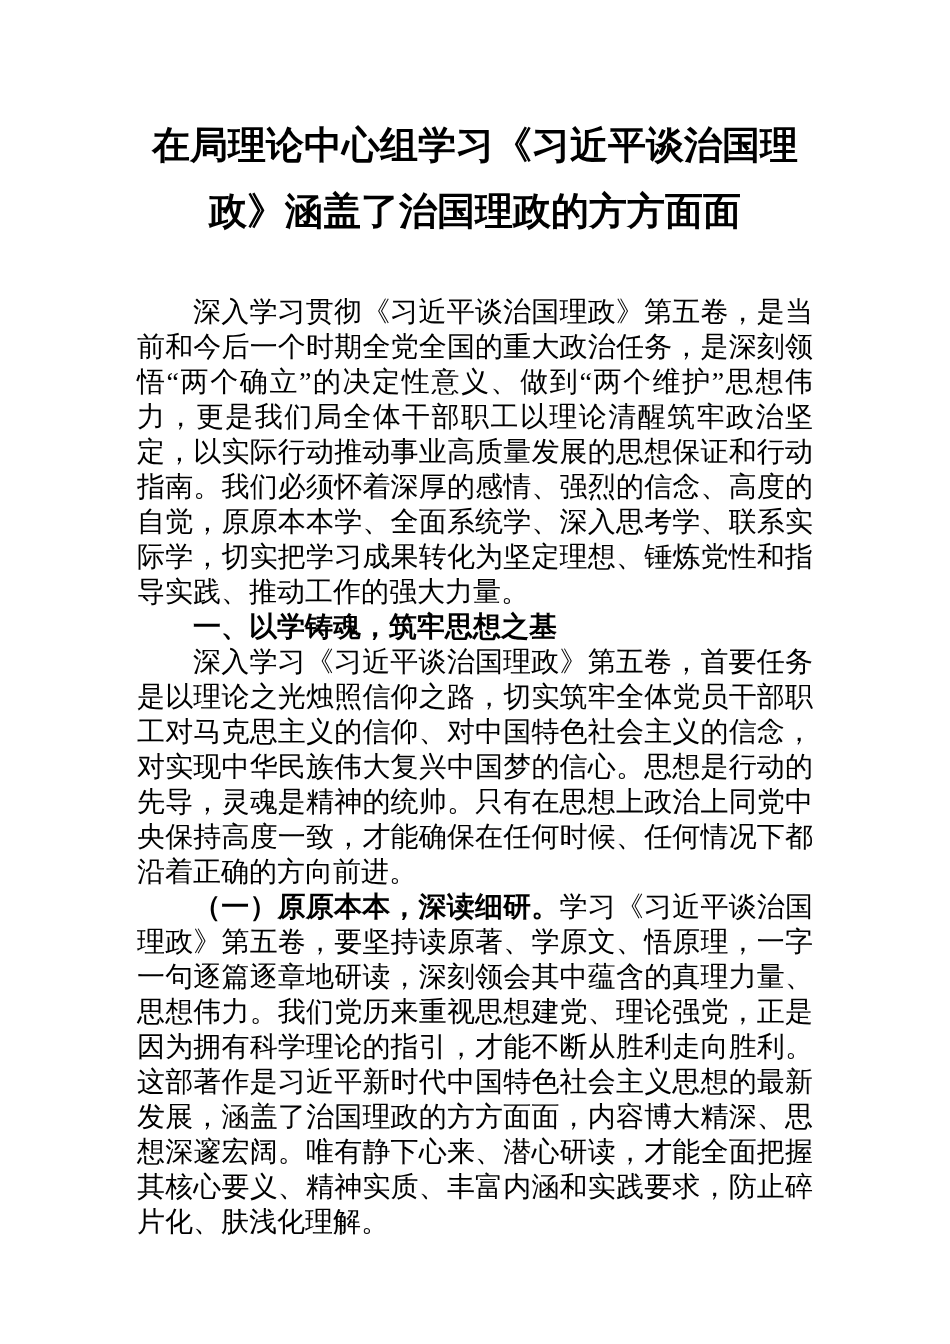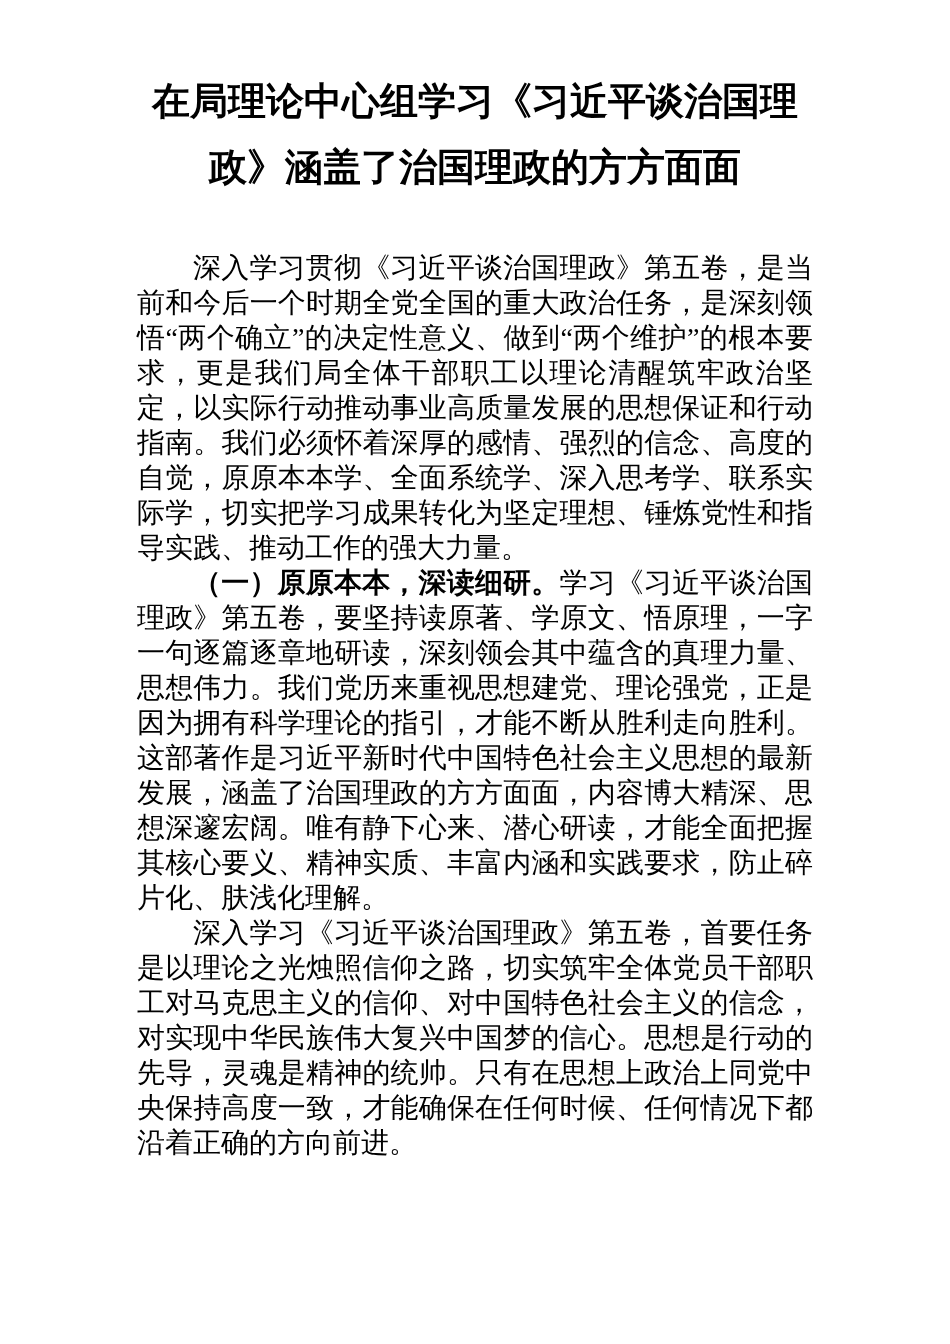--- a/index.html
+++ b/index.html
@@ -11,21 +11,21 @@
     position: relative;
     width: 950px;
     height: 1344px;
     background: #ffffff;
     color: #000000;
     overflow: hidden;
   }
   .doc-title {
     width: 700px;
     margin: 0 auto;
-    padding-top: 68px;
+    padding-top: 112px;
     text-align: center;
     font-family: "Liberation Serif", "DejaVu Serif", serif;
     font-weight: 700;
     font-size: 38px;
     line-height: 66px;
     letter-spacing: 0px;
   }
   .title-line {
     display: block;
     white-space: nowrap;
@@ -61,22 +61,23 @@
 
 <div class="page">
 
   <h1 class="doc-title">
     <span class="title-line">在局理论中心组学习《习近平谈治国理</span>
     <span class="title-line">政》涵盖了治国理政的方方面面</span>
   </h1>
 
   <div class="doc-body">
 
-    <p>深入学习贯彻《习近平谈治国理政》第五卷，是当前和今后一个时期全党全国的重大政治任务，是深刻领悟“两个确立”的决定性意义、做到“两个维护”的根本要求，更是我们局全体干部职工以理论清醒筑牢政治坚定，以实际行动推动事业高质量发展的思想保证和行动指南。我们必须怀着深厚的感情、强烈的信念、高度的自觉，原原本本学、全面系统学、深入思考学、联系实际学，切实把学习成果转化为坚定理想、锤炼党性和指导实践、推动工作的强大力量。</p>
+    <p>深入学习贯彻《习近平谈治国理政》第五卷，是当前和今后一个时期全党全国的重大政治任务，是深刻领悟“两个确立”的决定性意义、做到“两个维护”思想伟力，更是我们局全体干部职工以理论清醒筑牢政治坚定，以实际行动推动事业高质量发展的思想保证和行动指南。我们必须怀着深厚的感情、强烈的信念、高度的自觉，原原本本学、全面系统学、深入思考学、联系实际学，切实把学习成果转化为坚定理想、锤炼党性和指导实践、推动工作的强大力量。</p>
 
+    <h2 class="section-heading">一、以学铸魂，筑牢思想之基</h2>
+
+    <p>深入学习《习近平谈治国理政》第五卷，首要任务是以理论之光烛照信仰之路，切实筑牢全体党员干部职工对马克思主义的信仰、对中国特色社会主义的信念，对实现中华民族伟大复兴中国梦的信心。思想是行动的先导，灵魂是精神的统帅。只有在思想上政治上同党中央保持高度一致，才能确保在任何时候、任何情况下都沿着正确的方向前进。</p>
 
     <p><span class="lead-bold">（一）原原本本，深读细研。</span><span>学习《习近平谈治国理政》第五卷，要坚持读原著、学原文、悟原理，一字一句逐篇逐章地研读，深刻领会其中蕴含的真理力量、思想伟力。我们党历来重视思想建党、理论强党，正是因为拥有科学理论的指引，才能不断从胜利走向胜利。这部著作是习近平新时代中国特色社会主义思想的最新发展，涵盖了治国理政的方方面面，内容博大精深、思想深邃宏阔。唯有静下心来、潜心研读，才能全面把握其核心要义、精神实质、丰富内涵和实践要求，防止碎片化、肤浅化理解。</span></p>
-
-    <p>深入学习《习近平谈治国理政》第五卷，首要任务是以理论之光烛照信仰之路，切实筑牢全体党员干部职工对马克思主义的信仰、对中国特色社会主义的信念，对实现中华民族伟大复兴中国梦的信心。思想是行动的先导，灵魂是精神的统帅。只有在思想上政治上同党中央保持高度一致，才能确保在任何时候、任何情况下都沿着正确的方向前进。</p>
 
   </div>
 
 </div>
 
 </body></html>

